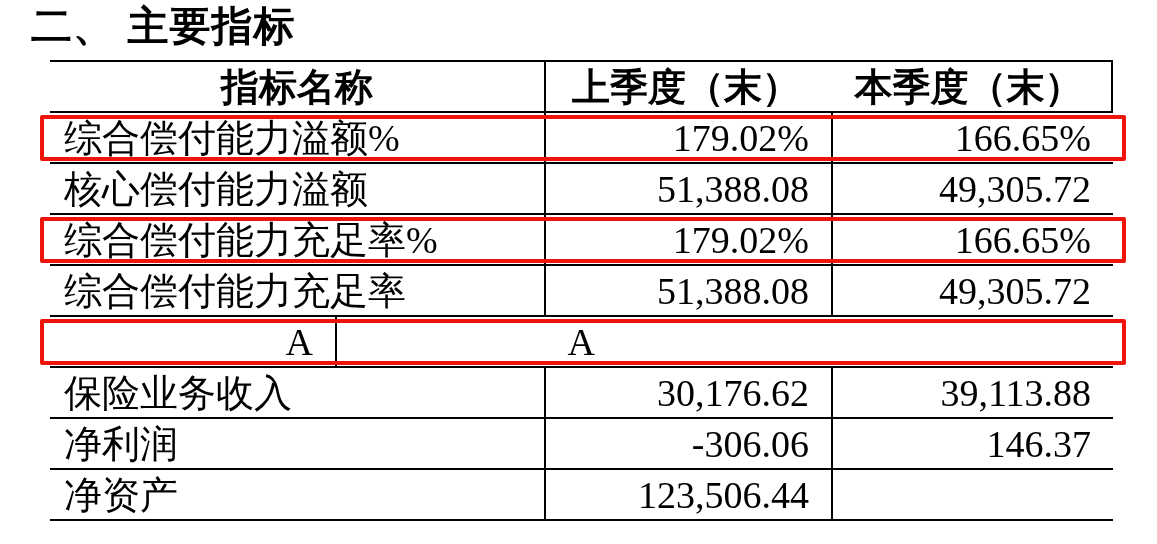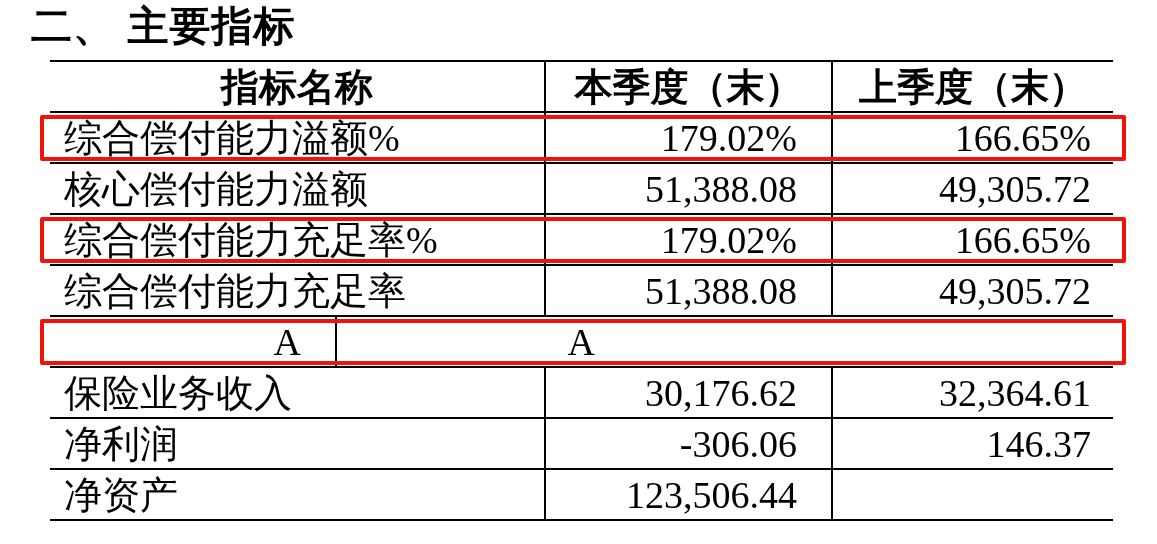--- a/index.html
+++ b/index.html
@@ -53,21 +53,21 @@
   }
   .cell.name {
     width: 496px;
     border-right: 2px solid #000000;
     padding-left: 14px;
     justify-content: flex-start;
   }
   .cell.mid {
     width: 287px;
     border-right: 2px solid #000000;
-    padding-right: 34px;
+    padding-right: 22px;
     justify-content: flex-end;
   }
   .cell.last {
     width: 280px;
     padding-right: 22px;
     justify-content: flex-end;
   }
   .row.header .cell {
     font-weight: bold;
     justify-content: center;
@@ -87,22 +87,22 @@
   }
 </style>
 </head>
 <body>
 
 <h1 class="title">二、 主要指标</h1>
 
 <div class="table">
   <div class="row header">
     <div class="cell name">指标名称</div>
+    <div class="cell last">上季度（末）</div>
     <div class="cell mid">本季度（末）</div>
-    <div class="cell last">上季度（末）</div>
   </div>
   <div id="rows">
       <div class="row">
         <div class="cell name">综合偿付能力溢额%</div>
         <div class="cell mid">179.02%</div>
         <div class="cell last">166.65%</div>
         <div class="hl-box" style="border-color: rgb(238, 20, 9);"></div>
       </div>
       <div class="row">
         <div class="cell name">核心偿付能力溢额</div>
@@ -121,21 +121,21 @@
         <div class="cell last">49,305.72</div>
       </div>
       <div class="row">
         <div class="cell mid">A</div>
         <div class="cell last">A</div>
         <div class="hl-box" style="border-color: rgb(238, 20, 9);"></div>
       </div>
       <div class="row">
         <div class="cell name">保险业务收入</div>
         <div class="cell mid">30,176.62</div>
-        <div class="cell last">32,364.61</div>
+        <div class="cell last">39,113.88</div>
       </div>
       <div class="row">
         <div class="cell name">净利润</div>
         <div class="cell mid">-306.06</div>
         <div class="cell last">146.37</div>
       </div>
       <div class="row">
         <div class="cell name">净资产</div>
         <div class="cell mid">123,506.44</div>
       </div>

